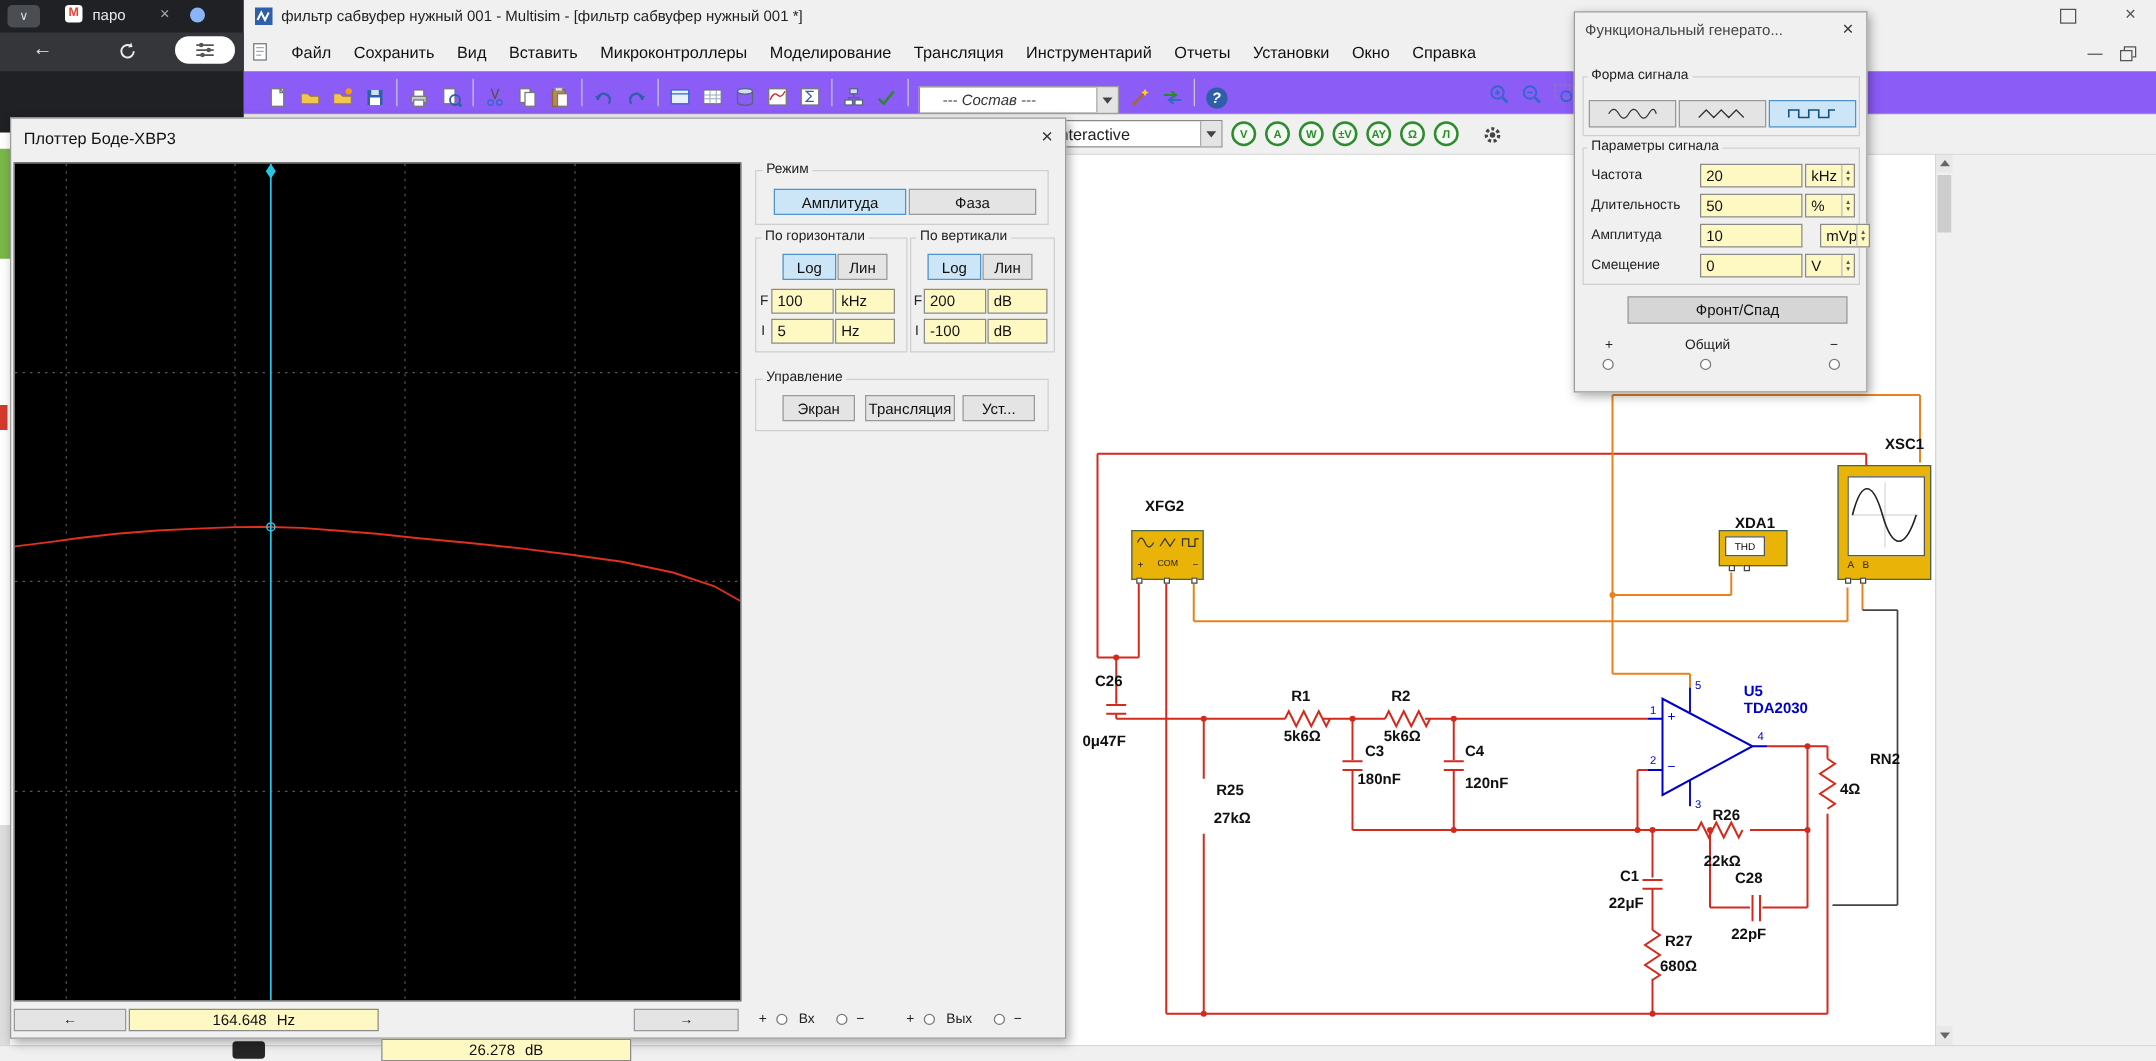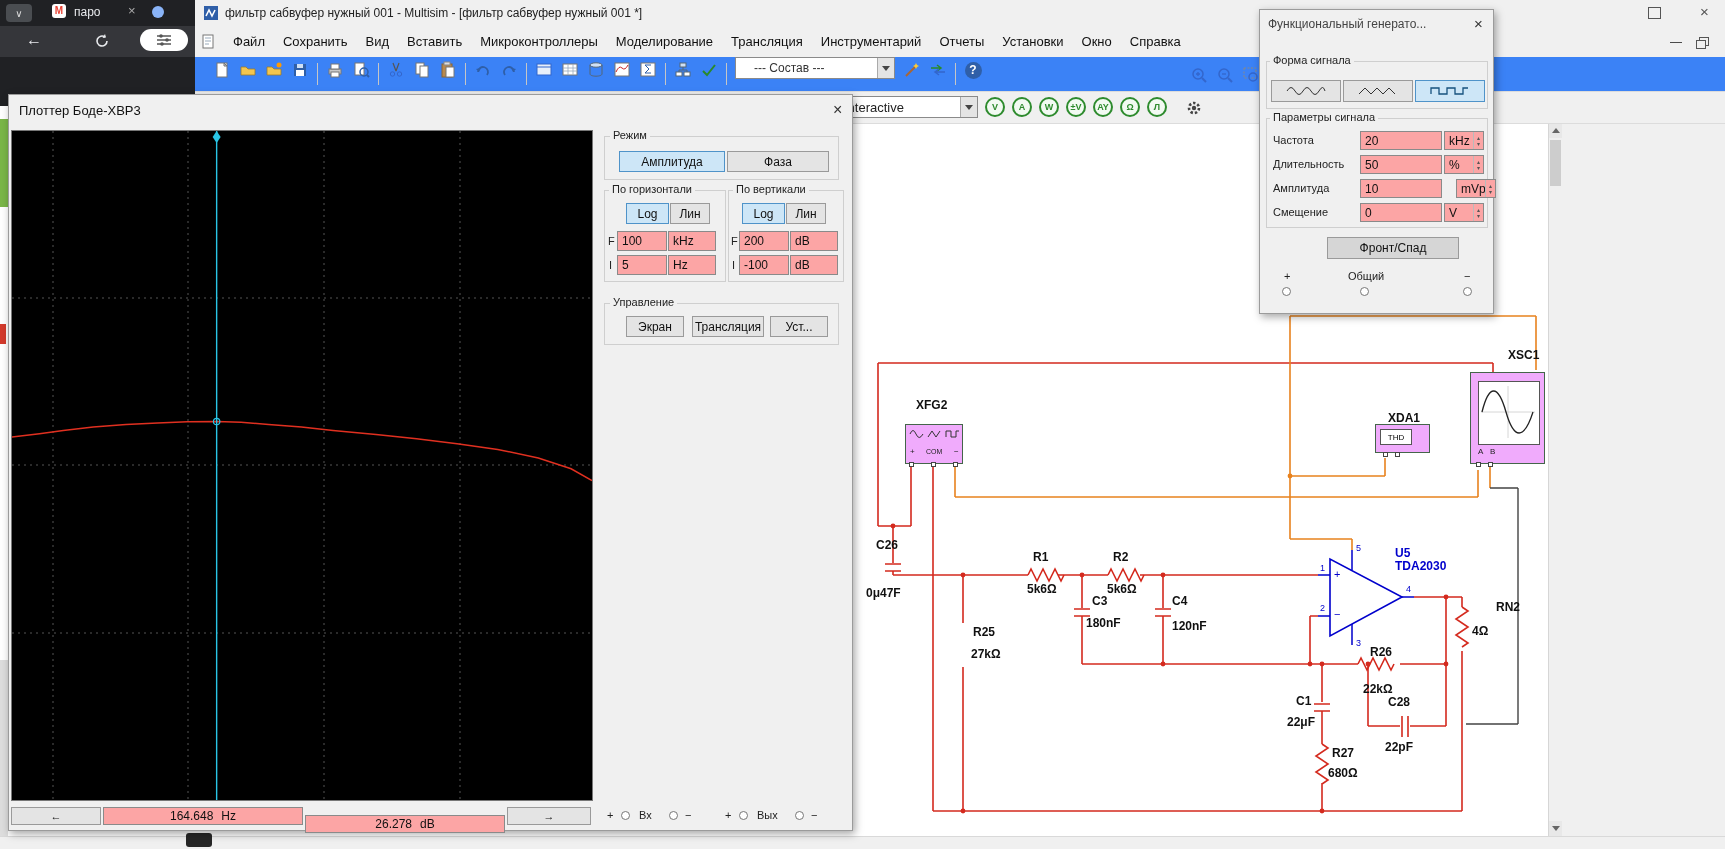--- a/index.html
+++ b/index.html
@@ -2,34 +2,34 @@
 <html><head>
 <meta charset="utf-8">
 <style>
   html,body{margin:0;padding:0;background:#f0f0f0;font-family:"Liberation Sans",sans-serif;}
   #root{position:relative;width:1725px;height:849px;overflow:hidden;background:#f0f0f0;}
   .abs{position:absolute;}
   .tb{width:24px;height:24px;display:flex;align-items:center;justify-content:center;border:1px solid transparent;}
   .sep{width:1px;height:22px;background:#c6c6c6;margin:0 4px;align-self:center;}
   .btn{background:#e4e4e4;border:1px solid #9a9a9a;font-size:12px;display:flex;align-items:center;justify-content:center;box-sizing:border-box;color:#111;}
   .btn.sel{background:#cde6f7;border-color:#4f93c9;}
-  .inp{background:#fca5a5;border:1px solid #8a8a8a;font-size:12px;padding:1px 4px;box-sizing:border-box;color:#111;display:flex;align-items:center;}
+  .inp{background:#fef9c3;border:1px solid #8a8a8a;font-size:12px;padding:1px 4px;box-sizing:border-box;color:#111;display:flex;align-items:center;}
   .grp{border:1px solid #cfcfcf;box-sizing:border-box;}
   .grplbl{position:absolute;font-size:11px;color:#222;background:#f0f0f0;padding:0 3px;}
   .dlg{background:#f0f0f0;border:1px solid #9b9b9b;box-shadow:2px 3px 8px rgba(0,0,0,.35);box-sizing:border-box;z-index:30;}
   .dlgclose{position:absolute;font-size:13px;color:#333;cursor:pointer;}
   .lbl{font-size:11px;color:#222;}
   .ref{position:absolute;font-size:12px;font-weight:600;color:#101010;z-index:2;}
   .blue{color:#0000cc;}
   .pin{position:absolute;font-size:9px;color:#0000cc;z-index:2;}
   .term{position:absolute;width:5px;height:5px;background:#fff;border:1px solid #444;box-sizing:border-box;z-index:2;}
   .probe{width:20px;height:20px;border-radius:50%;border:2px solid #2e8b2e;color:#2e8b2e;background:#f2faf2;font-size:9px;font-weight:700;display:flex;align-items:center;justify-content:center;box-sizing:border-box;}
   .circ{width:9px;height:9px;border-radius:50%;border:1.5px solid #777;background:#fff;box-sizing:border-box;position:absolute;}
   .sp{position:absolute;right:0;top:0;width:9px;height:100%;display:flex;flex-direction:column;align-items:center;justify-content:center;font-size:6px;line-height:6px;color:#555;border-left:1px solid #bbb;}
-  .inst{position:absolute;background:#f0abfc;border:1.5px solid #44654a;box-sizing:border-box;z-index:2;}
+  .inst{position:absolute;background:#eab308;border:1.5px solid #44654a;box-sizing:border-box;z-index:2;}
   .menuitem{padding:0 9px;font-size:13px;line-height:31px;color:#111;}
   svg.icon{display:block;}
 </style>
 </head>
 <body>
 
 <div id="root">
 
   <div class="abs" style="left:0;top:123px;width:1548px;height:713px;background:#fff;z-index:0;"></div>
   <div class="abs" style="left:1561px;top:123px;width:164px;height:726px;background:#f0f0f0;z-index:0;"></div>
@@ -227,21 +227,21 @@
     <div class="menuitem">Окно</div>
     <div class="menuitem">Справка</div>
     <div style="flex:1"></div>
     <span style="font-size:12px;color:#333;margin-right:14px;">—</span>
     <span style="position:relative;width:11px;height:10px;margin-right:18px;display:inline-block;">
       <span style="position:absolute;left:3px;top:0;width:8px;height:7px;border:1.2px solid #555;"></span>
       <span style="position:absolute;left:0;top:3px;width:8px;height:7px;border:1.2px solid #555;background:#f0f0f0;"></span>
     </span>
   </div>
 
-  <div class="abs" style="left:195px;top:57px;width:1530px;height:35px;background:#3b82f6;border-bottom:1px solid #dcdcdc;display:flex;align-items:flex-start;padding-left:14px;box-sizing:border-box;z-index:5;">
+  <div class="abs" style="left:195px;top:57px;width:1530px;height:35px;background:#8b5cf6;border-bottom:1px solid #dcdcdc;display:flex;align-items:flex-end;padding-left:14px;box-sizing:border-box;z-index:5;font-style:italic;">
     <div class="tb">
         <svg class="icon" width="18" height="18" viewBox="0 0 18 18">
           <rect x="4" y="2" width="10" height="14" fill="#fff" stroke="#777"></rect>
           <path d="M11,2 l3,3 h-3z" fill="#ccc" stroke="#777"></path>
         </svg>
       </div>
     <div class="tb">
         <svg class="icon" width="18" height="18" viewBox="0 0 18 18">
           <path d="M2,6 h5 l2,2 h7 v6 H2z" fill="#f3c64f" stroke="#9a7b2d" stroke-width="0.8"></path>
         </svg>
@@ -483,21 +483,21 @@
     <span class="grplbl" style="left:601px;top:201px;">Управление</span>
     <div class="btn abs" style="left:617px;top:221px;width:58px;height:21px;">Экран</div>
     <div class="btn abs" style="left:683px;top:221px;width:72px;height:21px;">Трансляция</div>
     <div class="btn abs" style="left:761px;top:221px;width:58px;height:21px;">Уст...</div>
 
     <div class="btn abs" style="left:2px;top:712px;width:90px;height:18px;font-size:11px;">←</div>
     <div class="inp abs" style="left:94px;top:712px;width:200px;height:18px;justify-content:center;gap:8px;">
       <span>164.648</span>
       <span>Hz</span>
     </div>
-    <div class="inp abs" style="left:296px;top:720px;width:200px;height:18px;justify-content:center;gap:8px;">
+    <div class="inp abs" style="left:296px;top:736px;width:200px;height:18px;justify-content:center;gap:8px;">
       <span>26.278</span>
       <span>dB</span>
     </div>
     <div class="btn abs" style="left:498px;top:712px;width:84px;height:18px;font-size:11px;">→</div>
 
     <span class="lbl abs" style="left:598px;top:714px;">+</span>
     <span class="circ" style="left:612px;top:716px;"></span>
     <span class="lbl abs" style="left:630px;top:714px;">Вх</span>
     <span class="circ" style="left:660px;top:716px;"></span>
     <span class="lbl abs" style="left:676px;top:714px;">−</span>
@@ -568,21 +568,21 @@
     <span class="lbl abs" style="left:13px;top:196px;">Смещение</span>
     <div class="inp abs" style="left:100px;top:193px;width:82px;height:19px;">0</div>
     <div class="inp abs" style="left:184px;top:193px;width:40px;height:19px;padding-right:10px;">
         <span>V</span>
         <span class="sp">
           <span>▴</span>
           <span>▾</span>
         </span>
       </div>
 
-    <div class="btn abs" style="left:42px;top:227px;width:132px;height:22px;background:#d6d6d6;margin-left:25px;">Фронт/Спад</div>
+    <div class="btn abs" style="left:42px;top:227px;width:176px;height:22px;background:#d6d6d6;">Фронт/Спад</div>
 
     <span class="lbl abs" style="left:24px;top:260px;">+</span>
     <span class="lbl abs" style="left:88px;top:260px;">Общий</span>
     <span class="lbl abs" style="left:204px;top:260px;">−</span>
     <span class="circ" style="left:22px;top:277px;"></span>
     <span class="circ" style="left:100px;top:277px;"></span>
     <span class="circ" style="left:203px;top:277px;"></span>
   </div>
 
 </div>

